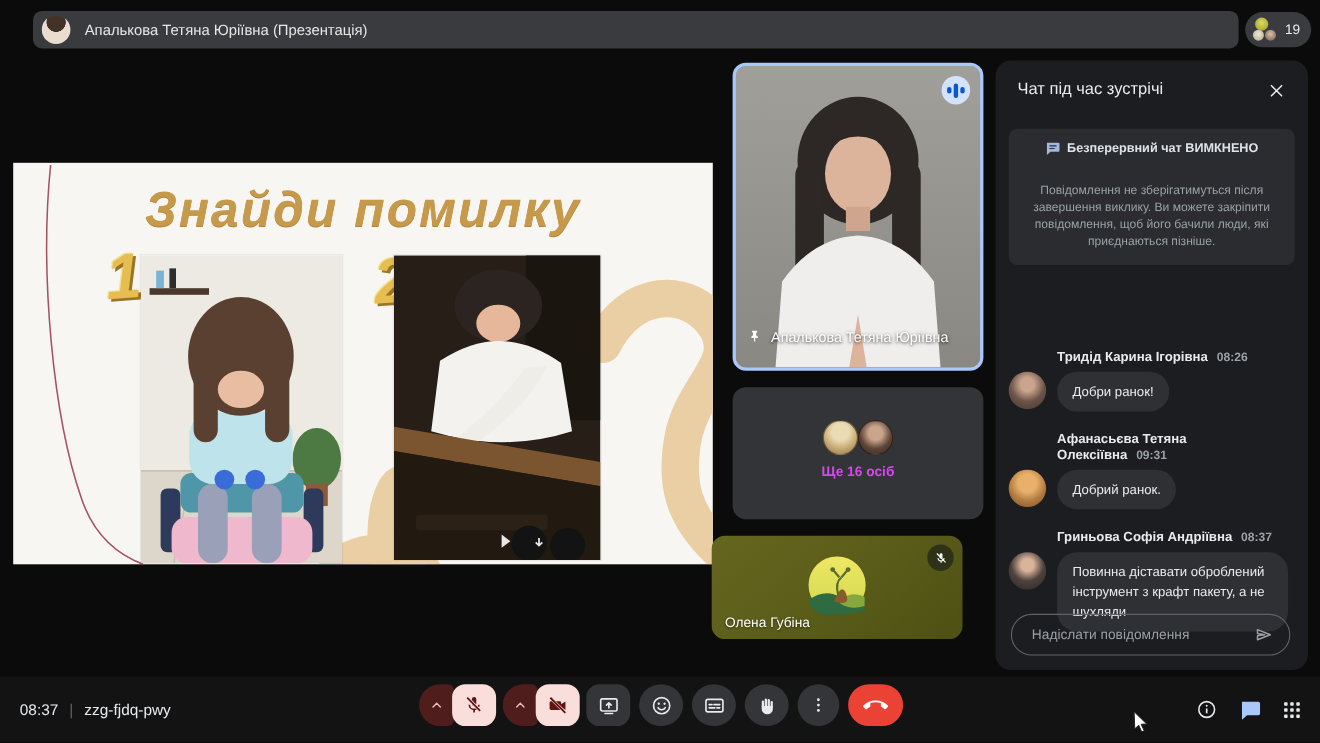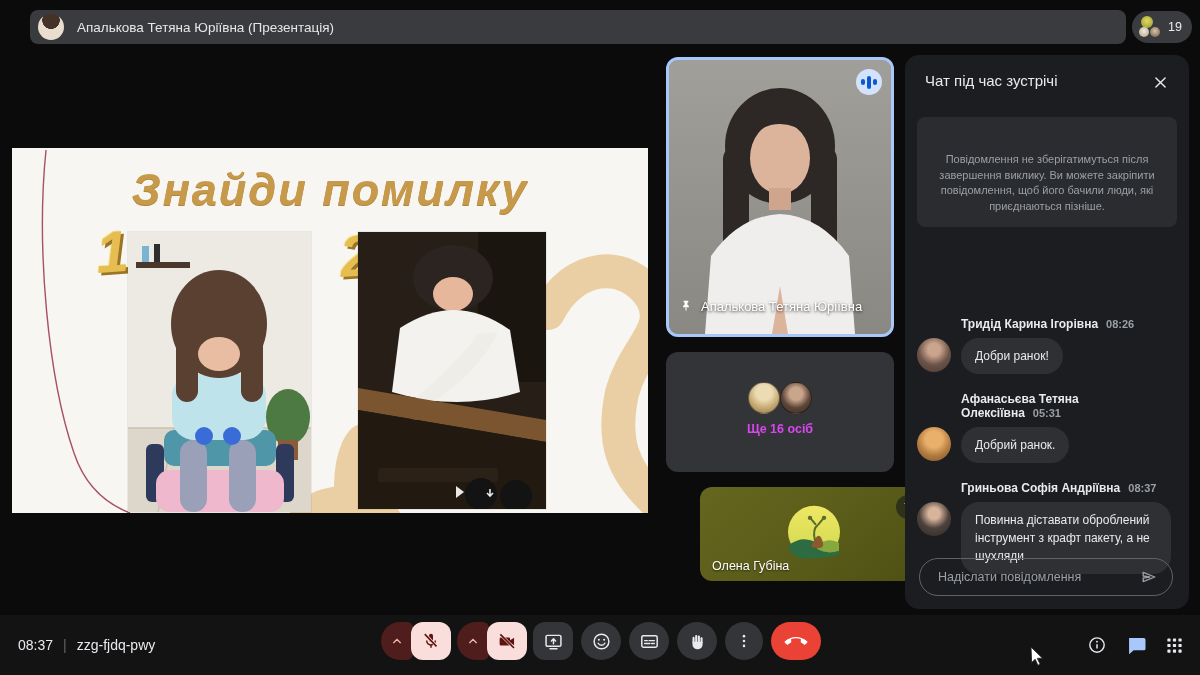--- a/index.html
+++ b/index.html
@@ -42,21 +42,21 @@
               display:flex;align-items:center;justify-content:center;gap:2px;}
   .audio-chip i{display:block;width:4px;background:#0a57d0;border-radius:2px;}
   .audio-chip .b1{height:6px;}.audio-chip .b2{height:13px;}.audio-chip .b3{height:6px;}
   .tile-label{position:absolute;left:10px;bottom:20px;display:flex;align-items:flex-start;gap:8px;
               font-size:13px;color:#fff;text-shadow:0 1px 3px rgba(0,0,0,.8);}
   .tile-more{left:666px;top:352px;width:228px;height:120px;background:#333438;}
   .ov-av{position:absolute;width:32px;height:32px;border-radius:50%;border:1px solid rgba(0,0,0,.45);box-sizing:border-box;}
   .ov1{left:82px;top:30px;background:radial-gradient(circle at 50% 32%,#ecdcb4 30%,#c5a871 62%,#86704c);}
   .ov2{left:114px;top:30px;background:radial-gradient(circle at 50% 36%,#c9a58b 26%,#5c4438 58%,#392c24);}
   .ov-label{position:absolute;left:0;width:100%;top:70px;text-align:center;font-size:12.5px;font-weight:bold;color:#d946ef;}
-  .tile-olena{left:700px;top:487px;width:228px;height:94px;background:linear-gradient(140deg,#65671f 0%,#585a18 60%,#4e5014 100%);}
+  .tile-olena{left:647px;top:487px;width:228px;height:94px;background:linear-gradient(140deg,#65671f 0%,#585a18 60%,#4e5014 100%);}
   .mute-chip{position:absolute;top:8px;right:8px;width:24px;height:24px;border-radius:50%;background:rgba(30,31,26,.68);
              display:flex;align-items:center;justify-content:center;}
   .olena-name{position:absolute;left:12px;bottom:8px;font-size:12.5px;color:#fff;text-shadow:0 1px 2px rgba(0,0,0,.6);}
   .olena-av{position:absolute;left:50%;top:50%;transform:translate(-50%,-54%);}
 
   
   .chat{position:absolute;left:905px;top:55px;width:284px;height:554px;background:#1c1d20;border-radius:14px;}
   .chat-header{position:absolute;left:20px;top:17px;font-size:15px;color:#e8eaed;}
   .chat-close{position:absolute;right:16px;top:14px;width:26px;height:26px;display:flex;align-items:center;justify-content:center;cursor:pointer;}
   .notice{position:absolute;left:12px;top:62px;right:12px;background:#2a2c30;border-radius:8px;
@@ -258,32 +258,39 @@
 
   <div class="chat">
     <div class="chat-header">Чат під час зустрічі</div>
     <div class="chat-close">
       <svg width="17" height="17" viewBox="0 0 24 24">
         <path d="M5.5,5.5 L18.5,18.5 M18.5,5.5 L5.5,18.5" stroke="#e8eaed" stroke-width="2" stroke-linecap="round"></path>
       </svg>
     </div>
 
     <div class="notice">
+      <div class="notice-head">
+        <svg width="14" height="14" viewBox="0 0 24 24">
+          <path d="M3,3 h18 a1.6,1.6 0 0 1 1.6,1.6 v11 a1.6,1.6 0 0 1 -1.6,1.6 H8.4 L3,22 Z" fill="#9fb8dc"></path>
+          <path d="M7,8 h11 M7,12 h8" stroke="#2a2c30" stroke-width="1.8"></path>
+        </svg>
+        <span>Безперервний чат ВИМКНЕНО</span>
+      </div>
       <div class="notice-body">Повідомлення не зберігатимуться після завершення виклику. Ви можете закріпити повідомлення, щоб його бачили люди, які приєднаються пізніше.</div>
     </div>
 
     <div class="messages">
       <div class="msg">
         <span class="avatar av-m1"></span>
         <div class="msg-name"><span>Тридід Карина Ігорівна</span><span class="time">08:26</span></div>
         <div class="bubble">Добри ранок!</div>
       </div>
       <div class="msg">
         <span class="avatar av-m2"></span>
-        <div class="msg-name"><span>Афанасьєва Тетяна Олексіївна</span><span class="time">05:31</span></div>
+        <div class="msg-name"><span>Афанасьєва Тетяна Олексіївна</span><span class="time">09:31</span></div>
         <div class="bubble">Добрий ранок.</div>
       </div>
       <div class="msg">
         <span class="avatar av-m3"></span>
         <div class="msg-name"><span>Гриньова Софія Андріївна</span><span class="time">08:37</span></div>
         <div class="bubble">Повинна діставати оброблений інструмент з крафт пакету, а не шухляди</div>
       </div>
     </div>
 
     <div class="chat-input">

